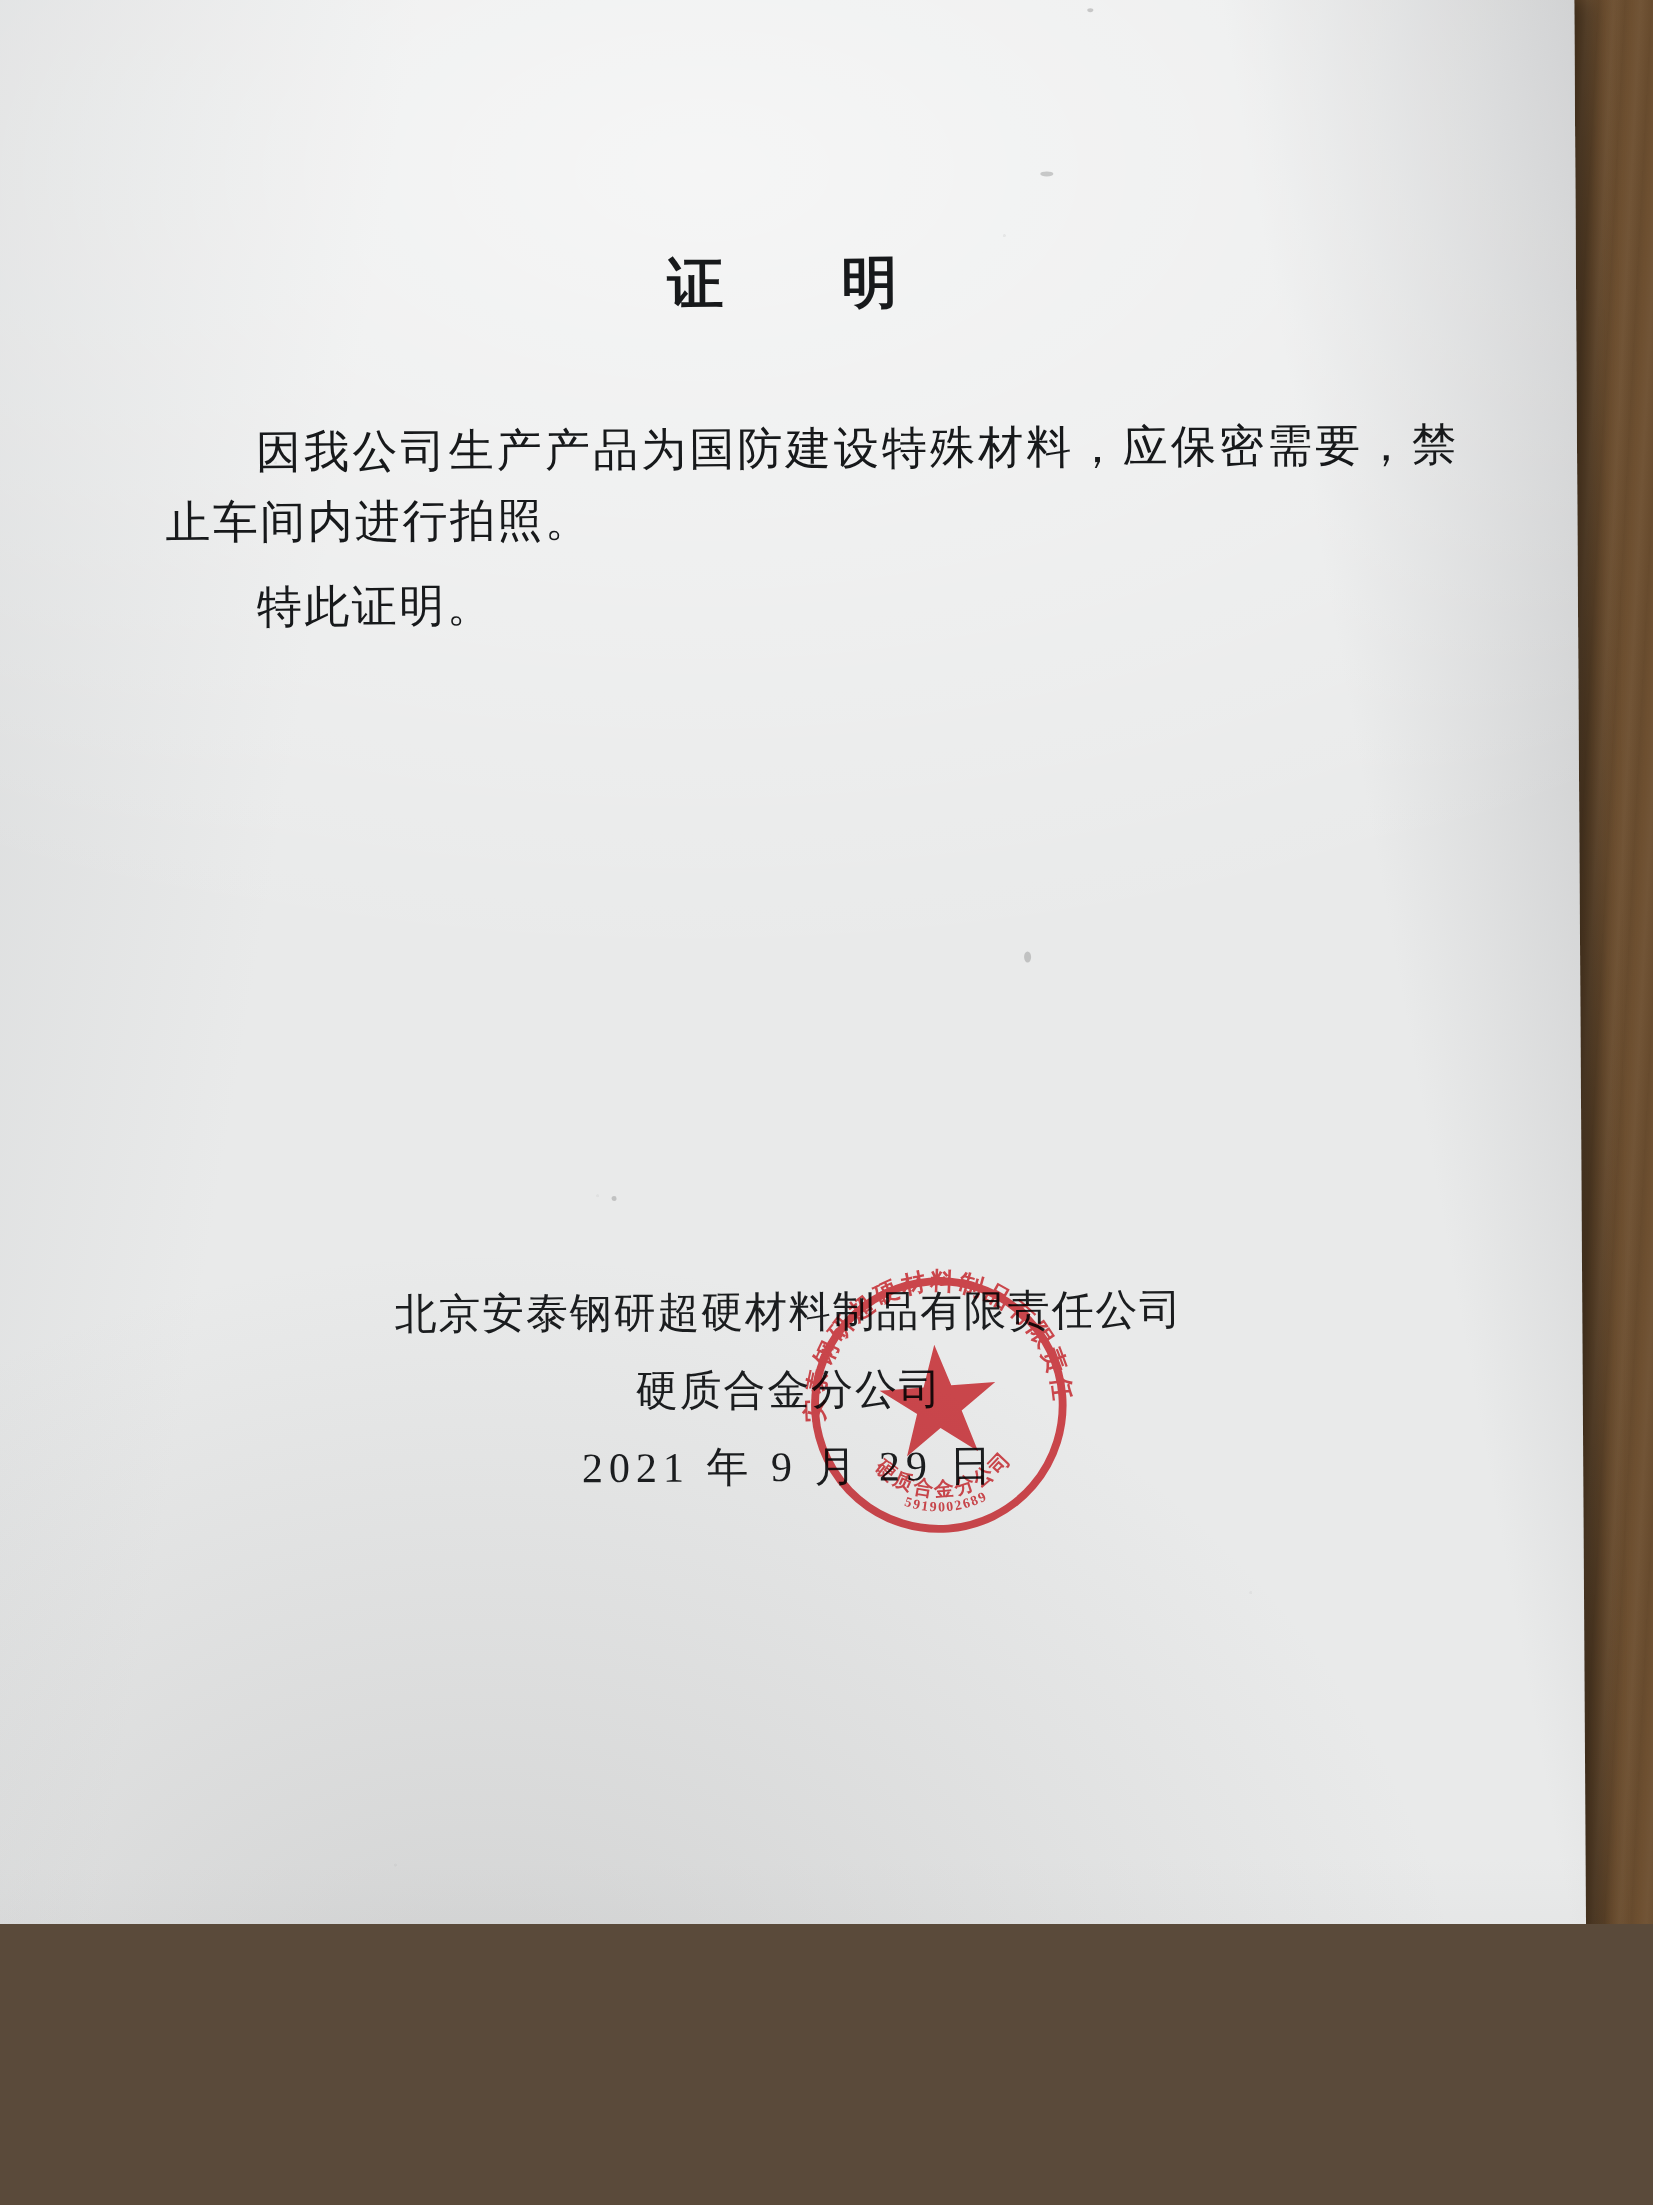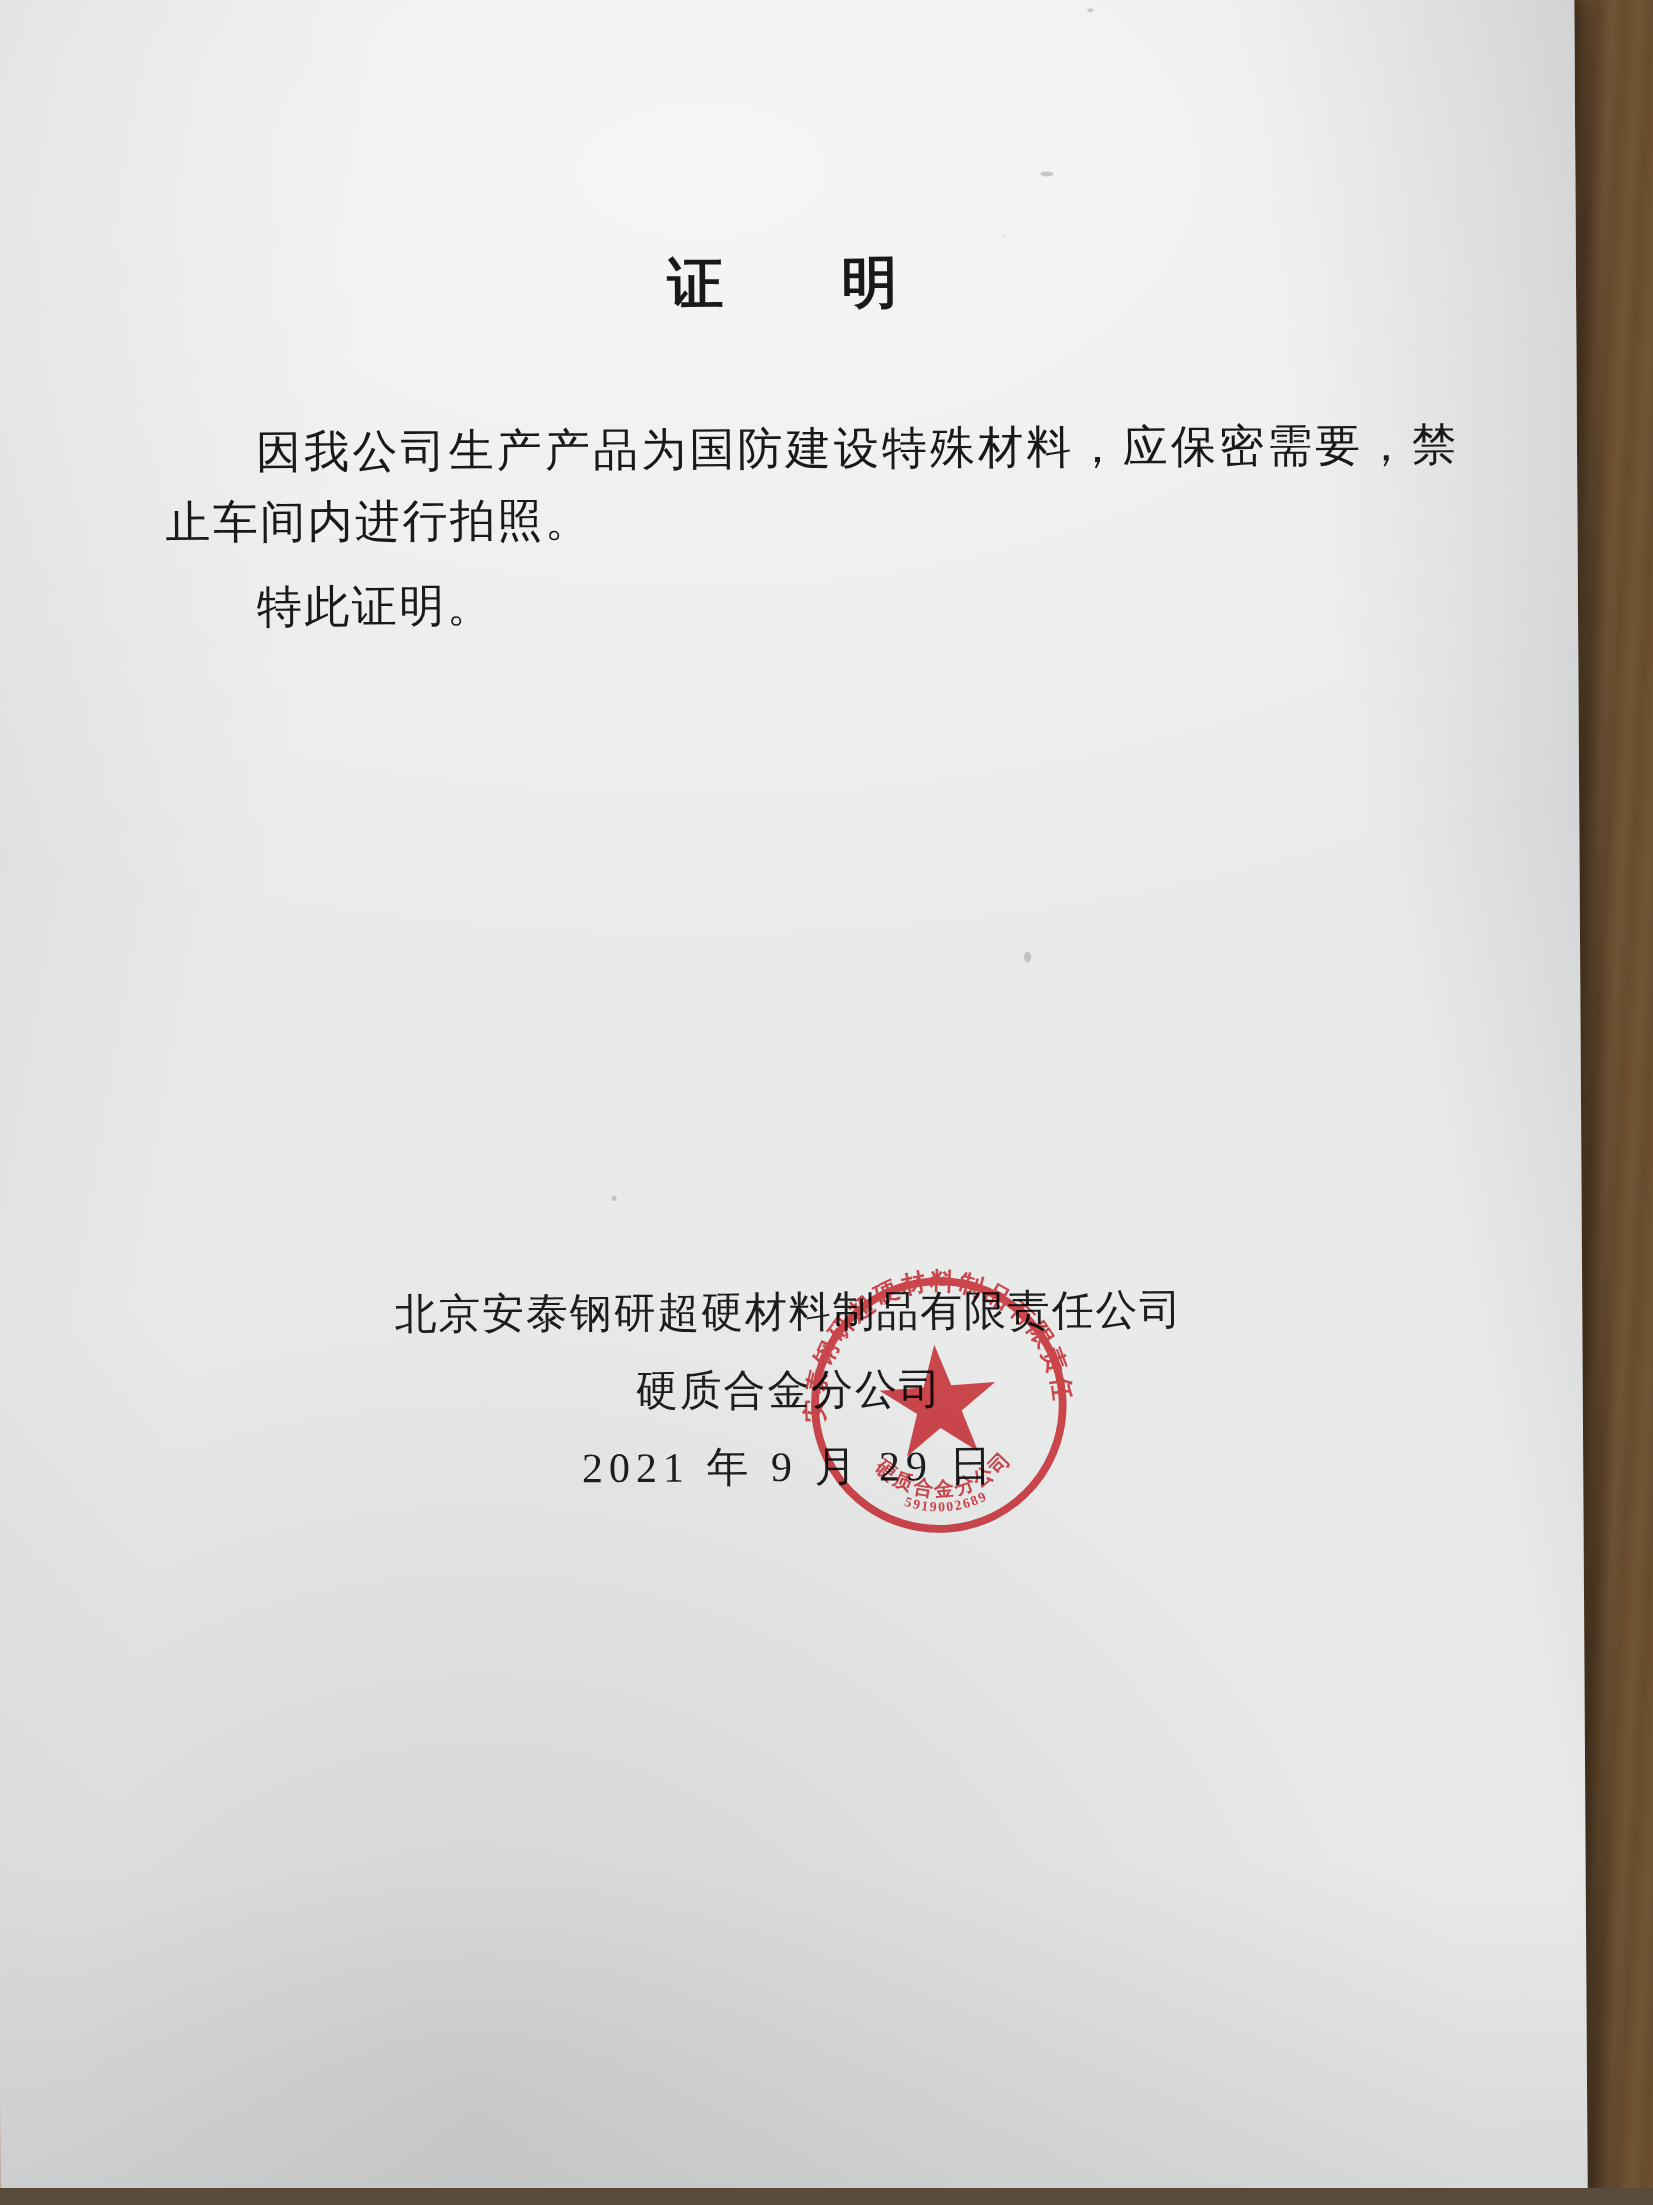--- a/index.html
+++ b/index.html
@@ -3,21 +3,21 @@
 <meta charset="utf-8">
 <style>
   html, body {
     margin: 0;
     padding: 0;
     background: #5a4a3a;
   }
   #page {
     position: relative;
     width: 1654px;
-    height: 2188px;
+    height: 1924px;
     overflow: hidden;
     
     background: linear-gradient(90deg,
         #9c7448 0%,
         #b08a57 3%,
         #c59a62 6%,
         #a87f4f 10%,
         #8e6a41 14%,
         #7d5c38 20%,
         #6d4f30 100%);

